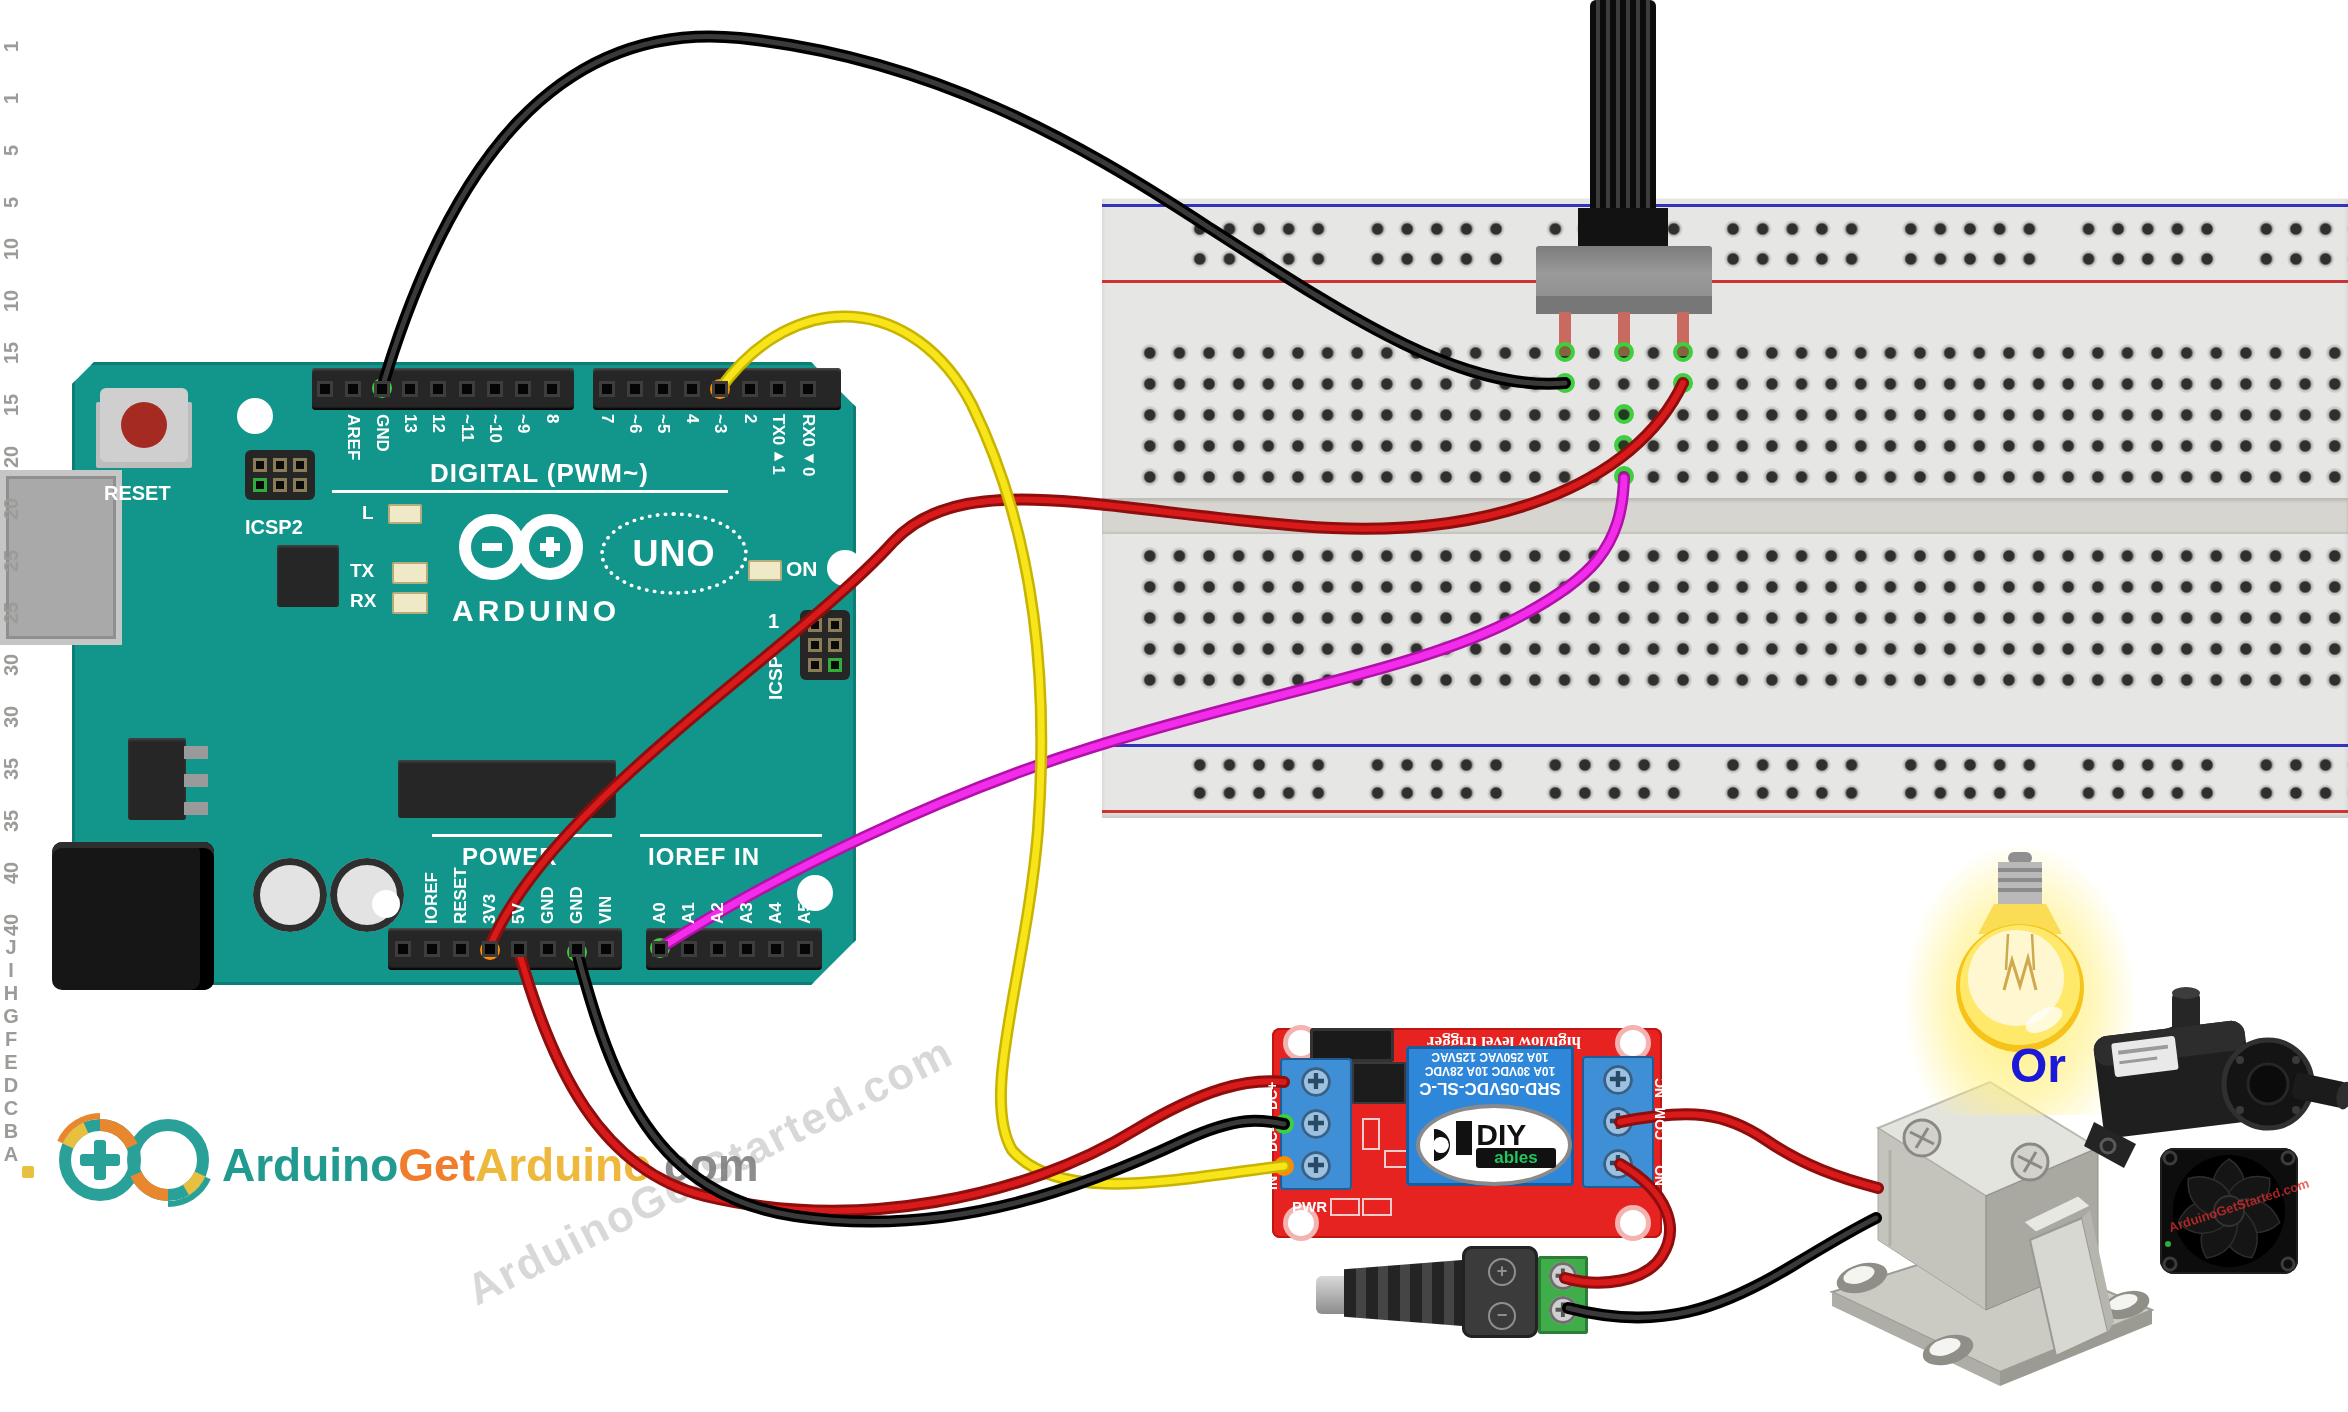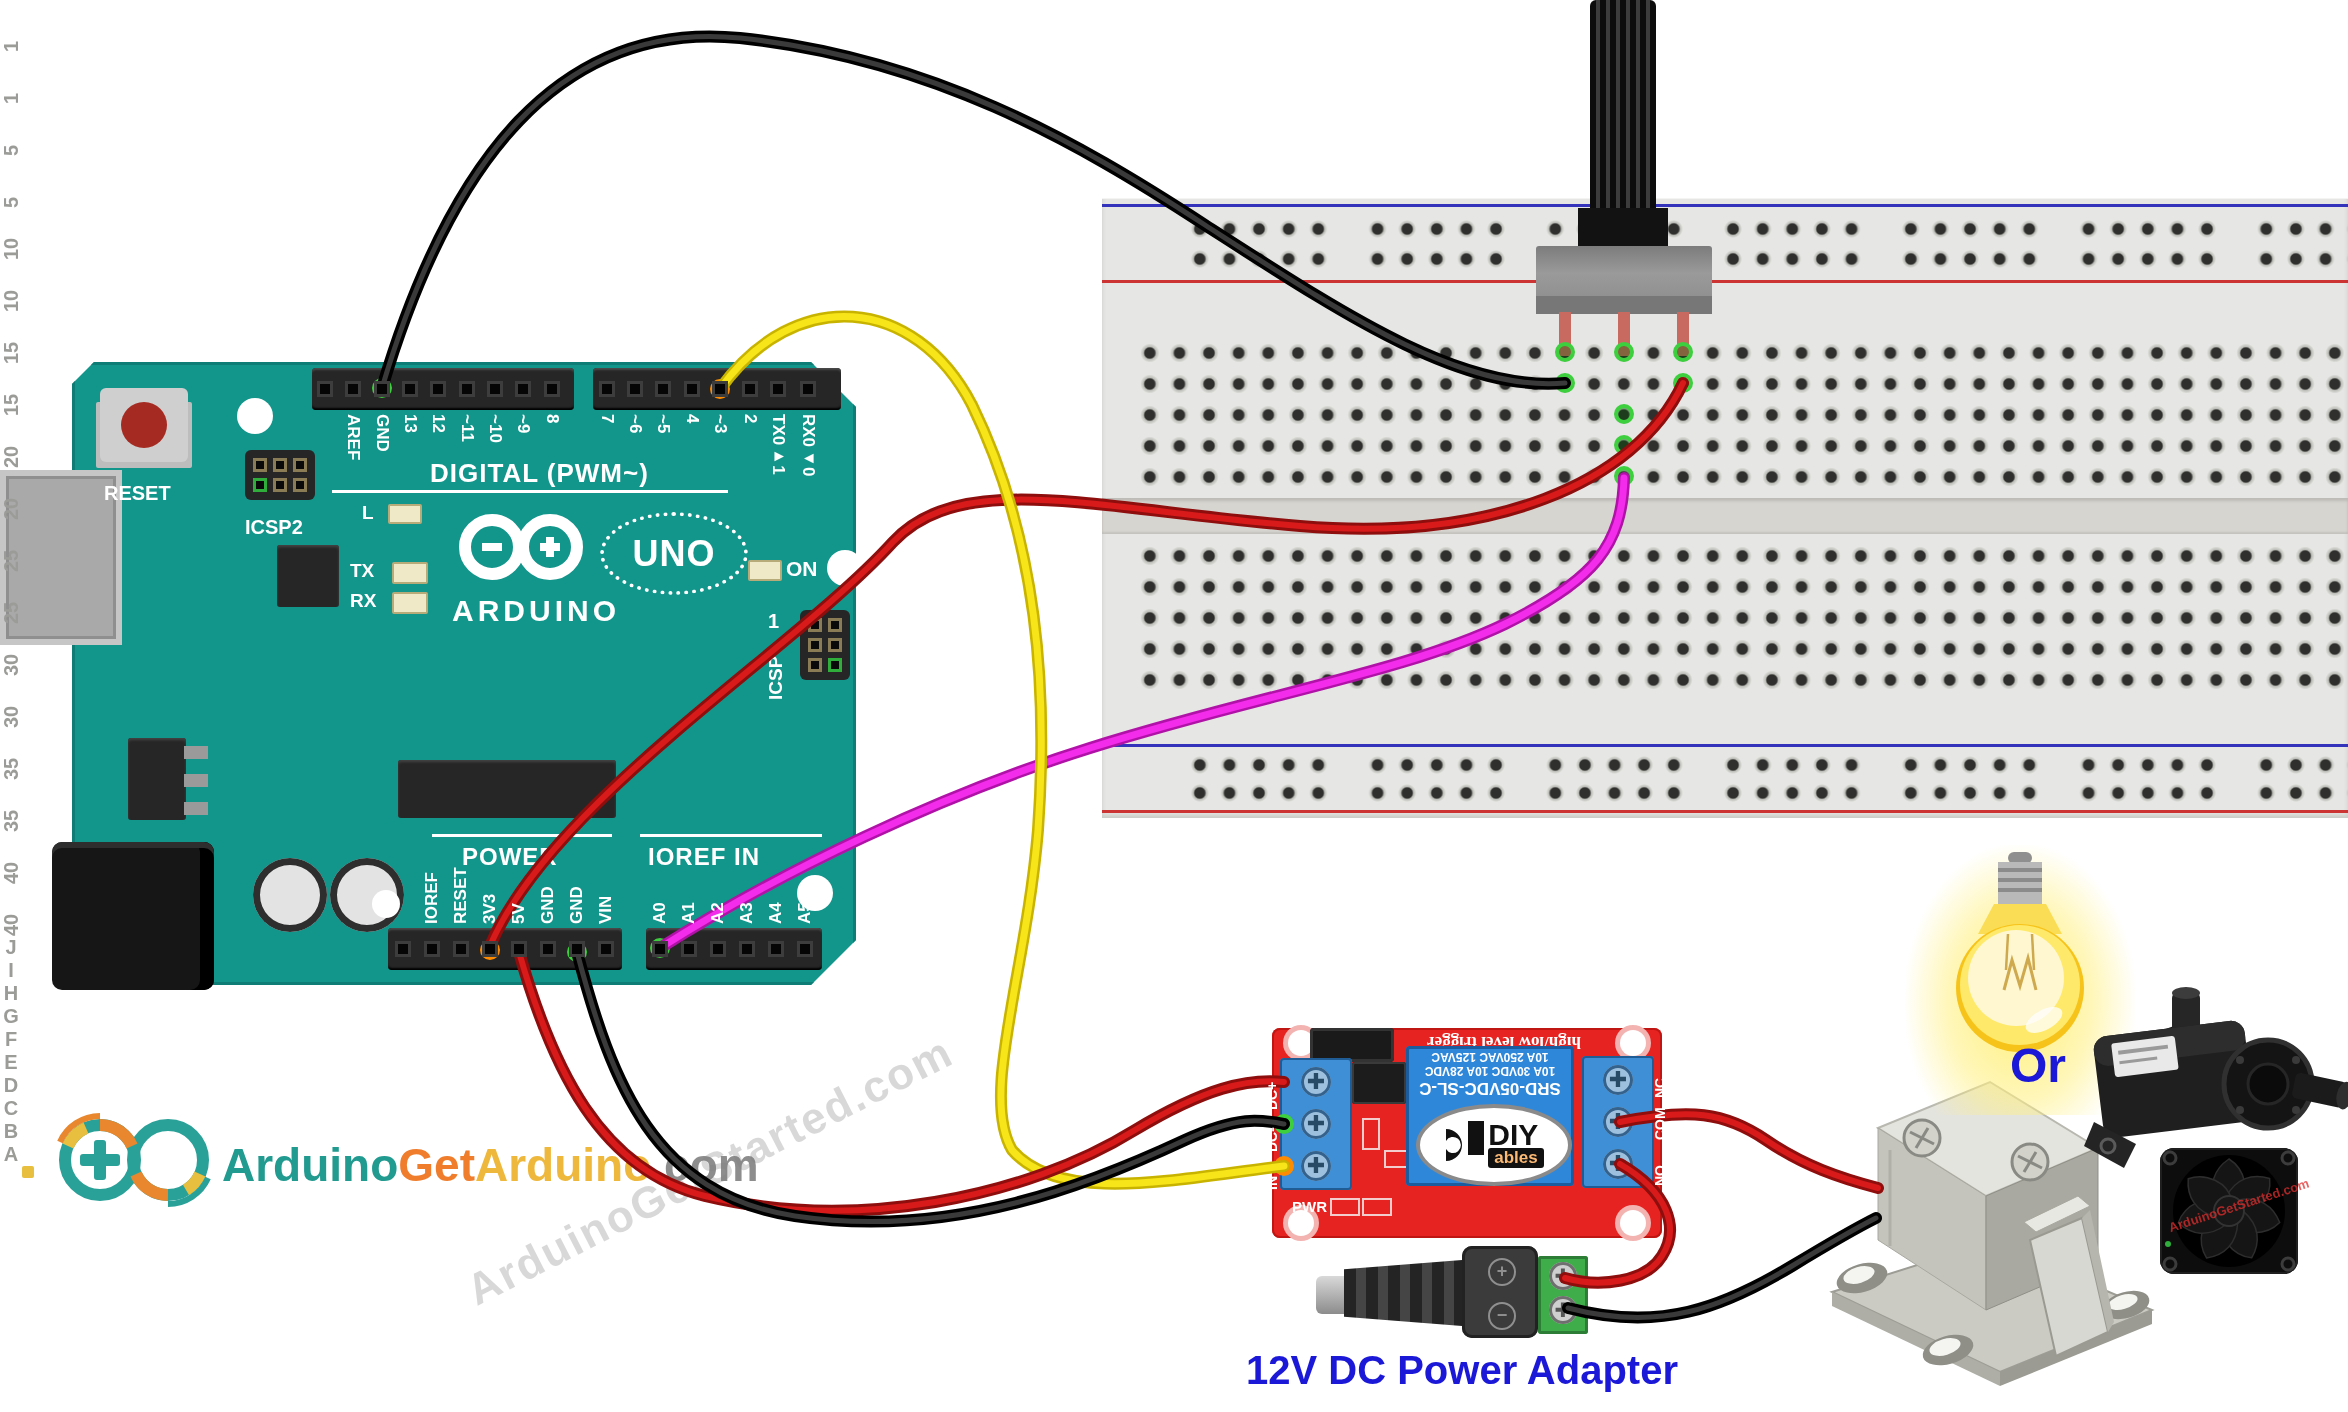--- a/index.html
+++ b/index.html
@@ -226,33 +226,32 @@
     <div style="font-size:12px;">10A 30VDC 10A 28VDC</div>
     <div style="font-size:12px;">10A 250VAC 125VAC</div>
   </div>
   <div class="diy-oval">
     <svg width="44" height="52" viewBox="0 0 44 52">
       <path d="M2,10 A16,16 0 1 1 2,42 L2,30 A8,8 0 1 0 2,22 Z" fill="#111"></path>
       <rect x="24" y="2" width="16" height="34" fill="#111"></rect>
     </svg>
     <div>
       <div style="font-size:30px;font-weight:bold;color:#111;line-height:26px;">DIY</div>
-      <div style="font-size:17px;font-weight:bold;color:#fdba74;background:#111;padding:0 6px;border-radius:3px;">ables</div>
+      <div style="font-size:17px;font-weight:bold;color:#22c55e;background:#111;padding:0 18px;border-radius:3px;">ables</div>
     </div>
   </div>
 
   <div class="abs" style="left:1316px;top:1276px;width:30px;height:38px;background:linear-gradient(#d9d9d9,#8c8c8c);border-radius:6px 0 0 6px;"></div>
   <div class="abs" style="left:1344px;top:1260px;width:118px;height:66px;background:repeating-linear-gradient(90deg,#242424 0 12px,#454545 12px 22px);clip-path:polygon(0 14%,100% 0,100% 100%,0 86%);"></div>
   <div class="adapter-body"></div>
   <div class="sym" style="top:1258px;">+</div>
   <div class="sym" style="top:1302px;">−</div>
   <div class="greenterm"></div>
   <div class="gscrew" style="top:1262px;">✚</div>
   <div class="gscrew" style="top:1296px;">✚</div>
-  <div class="blue-label" style="left:1142px;top:1348px;width:640px;text-align:center;font-size:40px;">12V DC Power Adapter</div>
 
   <svg class="abs" style="left:1810px;top:1070px;" width="360" height="330">
     <polygon points="22,222 180,172 342,240 190,302" fill="#cbcbc4" stroke="#9d9d96" stroke-width="2"></polygon>
     <polygon points="22,222 190,302 190,316 22,236" fill="#aeaea6"></polygon>
     <polygon points="190,302 342,240 342,254 190,316" fill="#9b9b93"></polygon>
     <ellipse cx="52" cy="208" rx="26" ry="14" fill="#8f8f88" transform="rotate(-16 52 208)"></ellipse>
     <ellipse cx="49" cy="205" rx="16" ry="8" fill="#f4f4f0" transform="rotate(-16 49 205)"></ellipse>
     <ellipse cx="138" cy="280" rx="26" ry="14" fill="#8f8f88" transform="rotate(-16 138 280)"></ellipse>
     <ellipse cx="135" cy="277" rx="16" ry="8" fill="#f4f4f0" transform="rotate(-16 135 277)"></ellipse>
     <ellipse cx="316" cy="235" rx="24" ry="13" fill="#8f8f88" transform="rotate(-16 316 235)"></ellipse>

